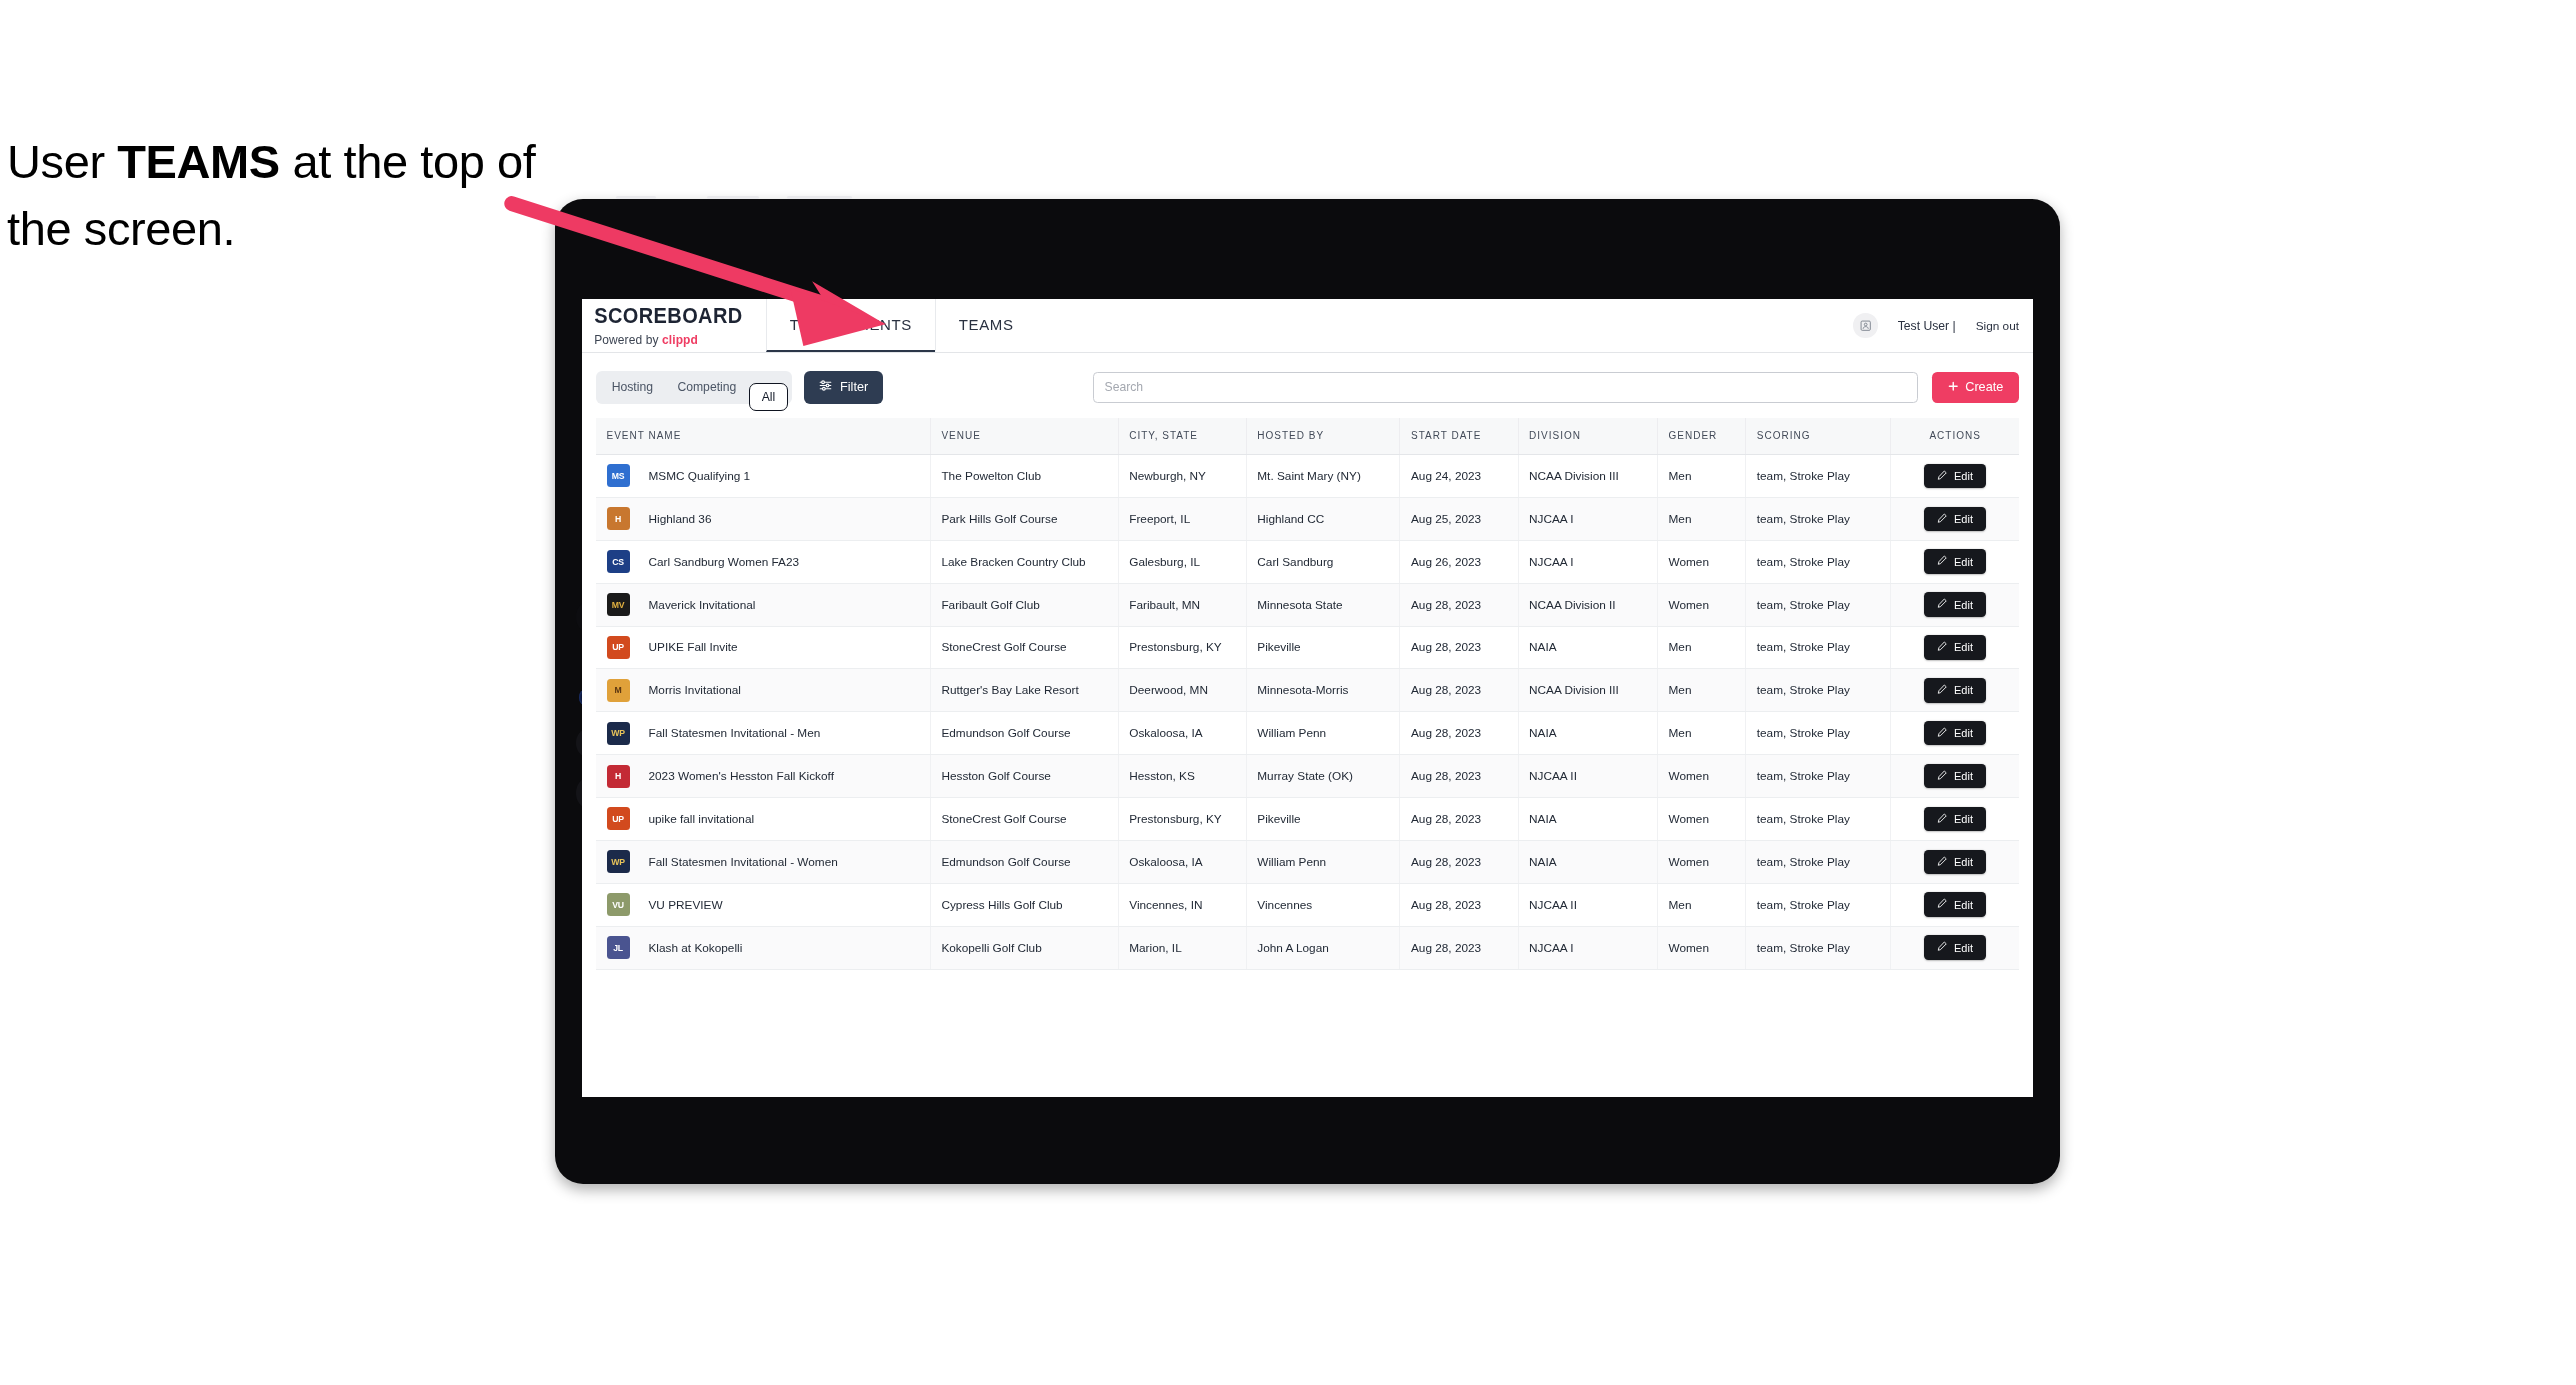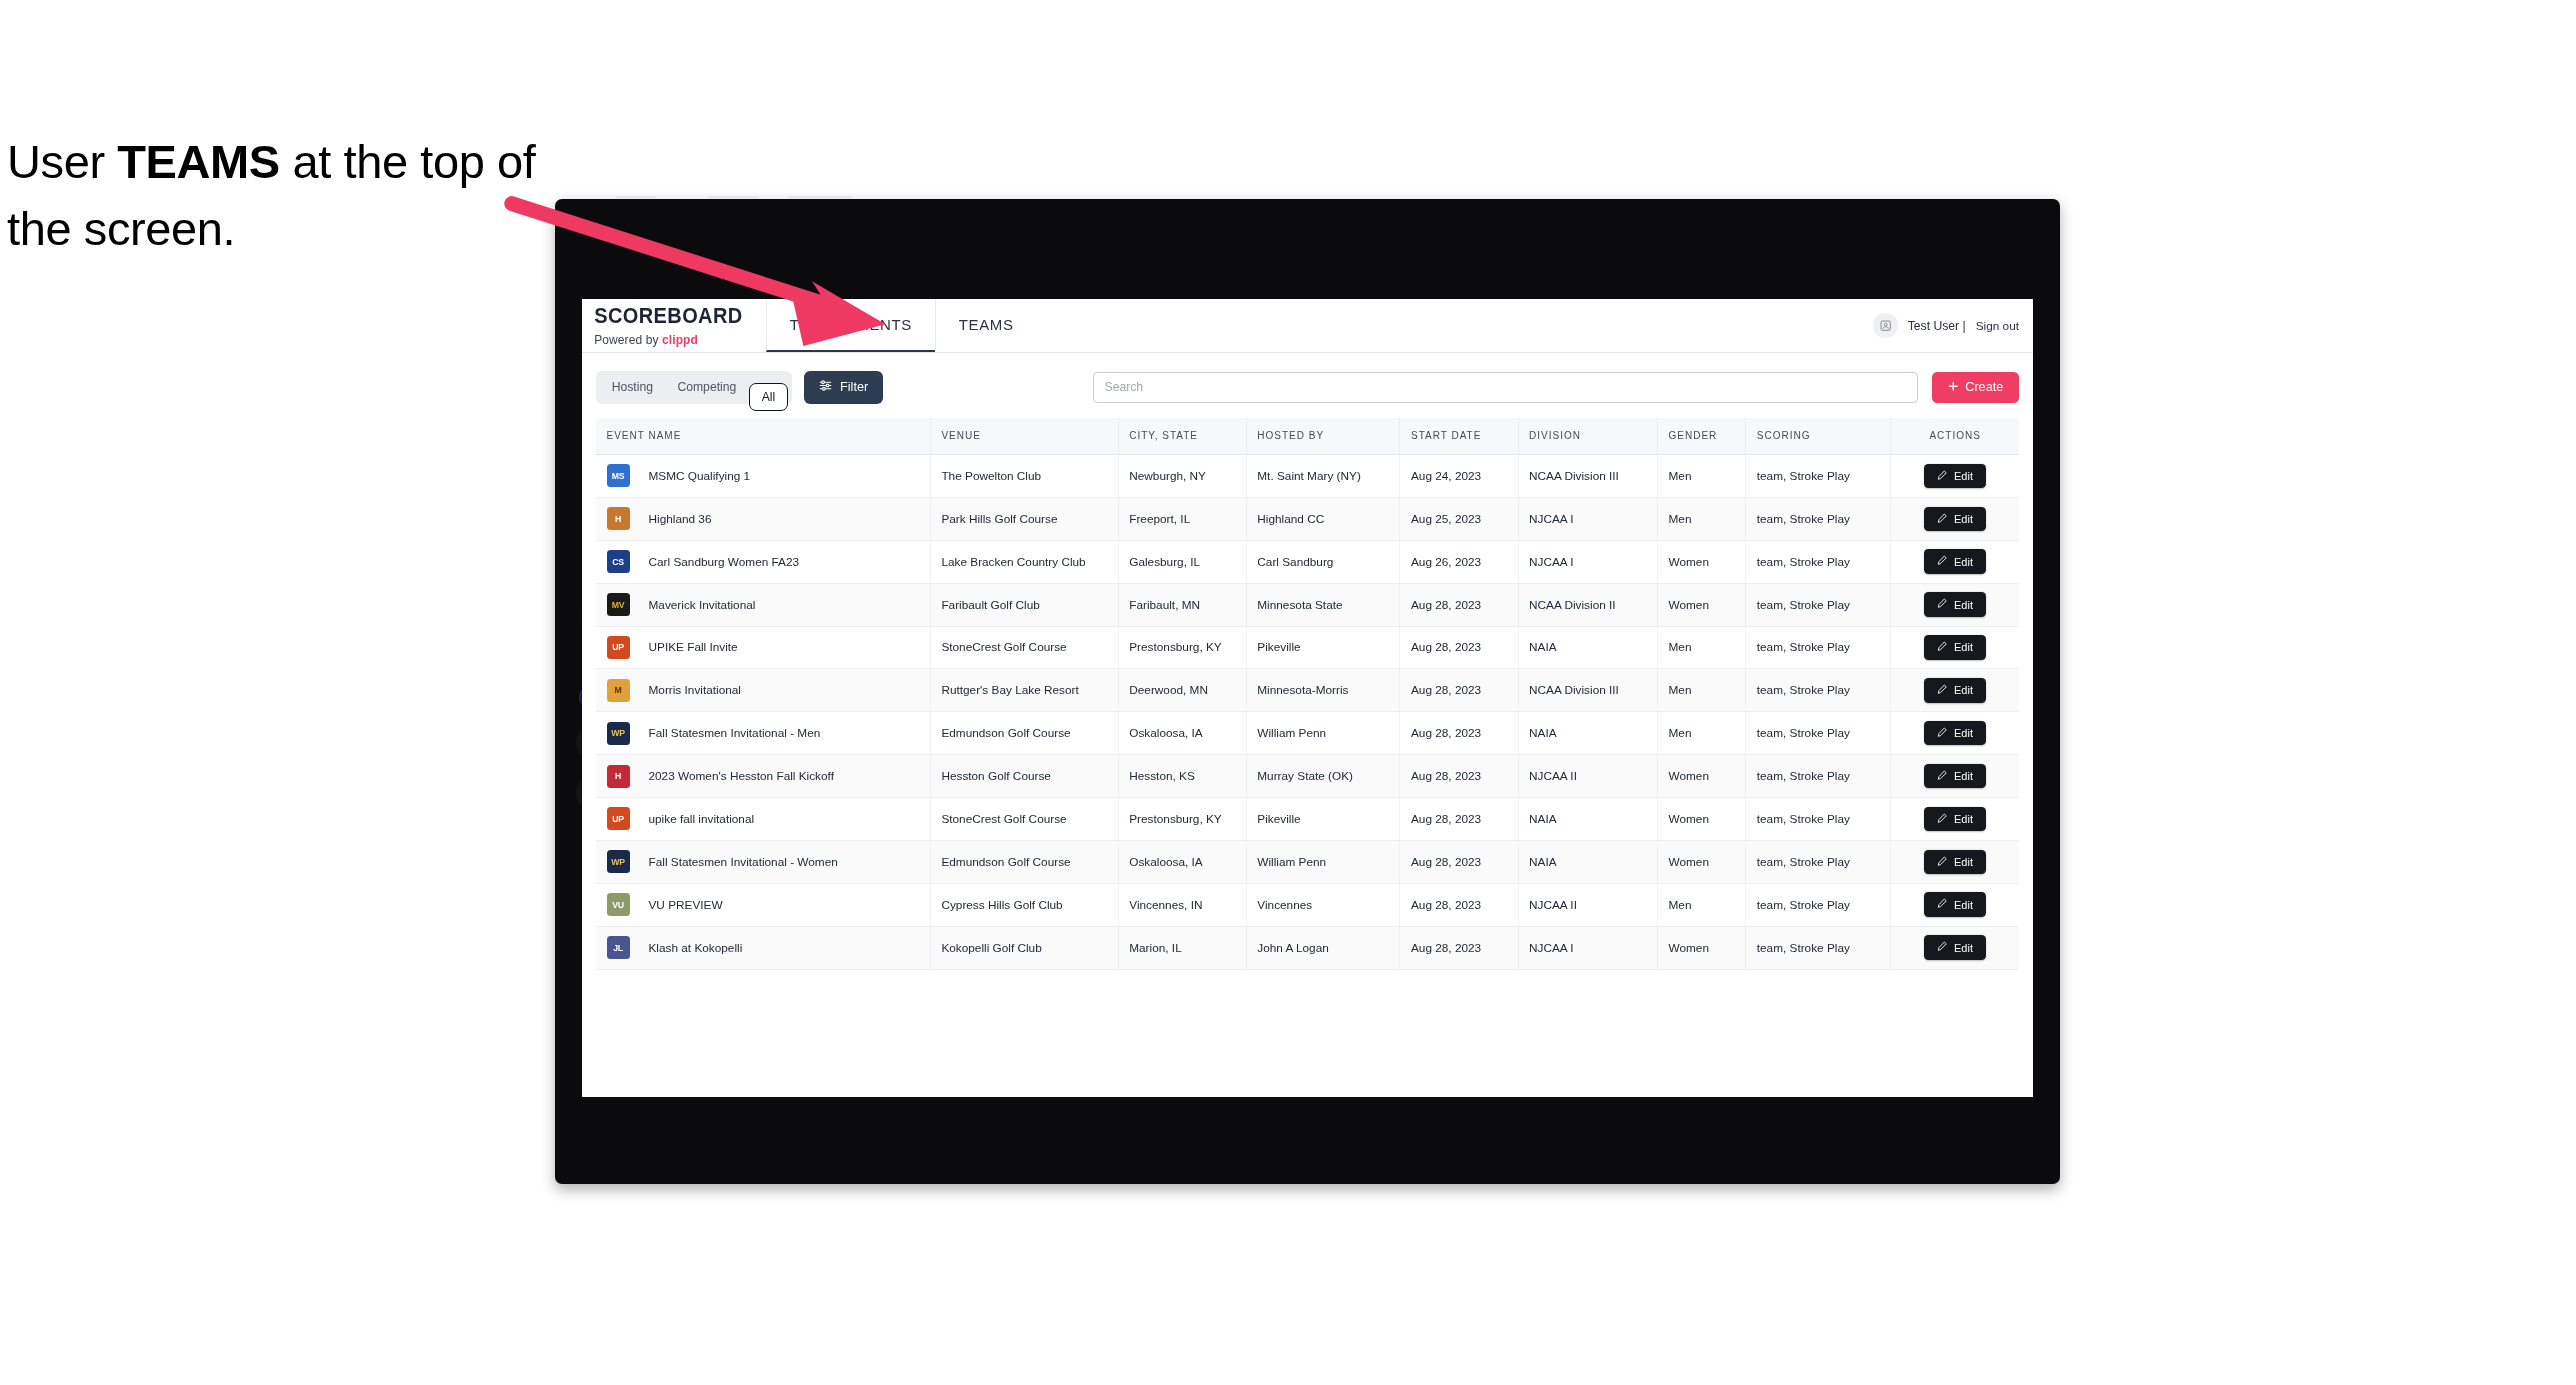--- a/index.html
+++ b/index.html
@@ -26,21 +26,21 @@
 
   
   .arrow-svg { position:absolute; left:0; top:0; width:2576px; height:1386px; pointer-events:none; }
 
   
   .device {
     position: absolute;
     left: 555px; top: 199px;
     width: 1505px; height: 985px;
     background: #0b0b0d;
-    border-radius: 7px;
+    border-radius: 28px;
     box-shadow: 0 5.2px 14px rgba(0,0,0,0.30);
   }
   .device-outline{
     position:absolute; left:-5.2px; top:-5.2px; width:1516px; height:995px;
     border-radius:56px;
     background: linear-gradient(160deg,#d9d9dd 0%, #b8b8bd 40%, #9a9aa0 70%, #cfcfd4 100%);
     z-index:-1;
   }
   .cam-dot{ position:absolute; border-radius:50%; background:#141418; }
   .cam1{ left:21px; top:403px; width:23px; height:30px; background:#0d0d10; }
@@ -84,21 +84,21 @@
   .navtab {
     display:flex; align-items:center; padding: 0 23px;
     font-size: 15px; letter-spacing: 0.6px; color:#2a3140;
     border-bottom: 2.6px solid transparent;
     cursor: pointer; white-space: nowrap;
   }
   .navtab.active { border-bottom-color: #2b3648; font-weight: 400; }
   .navtab.sep { border-left: 0.9px solid #e8eaed; }
 
   .nav-right {
-    margin-left:auto; display:flex; align-items:center; gap:10px; padding-right:14px;
+    margin-left:auto; display:flex; align-items:center; gap:20px; padding-right:14px;
   }
   .avatar {
     width: 24.5px; height: 24.5px; border-radius:50%;
     background:#f0f0f2; display:flex; align-items:center; justify-content:center;
   }
   .avatar svg { display:block; }
   .nav-user { font-size: 12.2px; color:#2a3140; }
   .nav-signout { font-size: 11.8px; color:#2a3140; cursor:pointer; }
 
   

